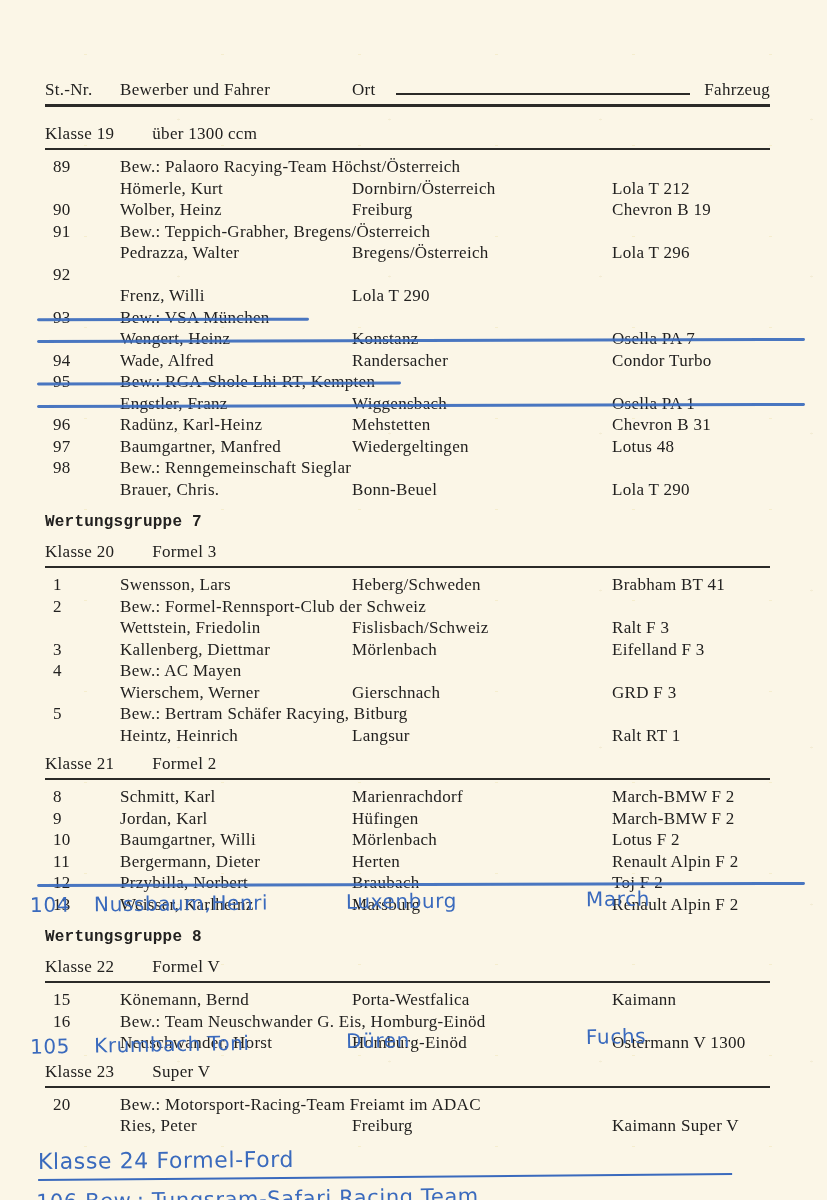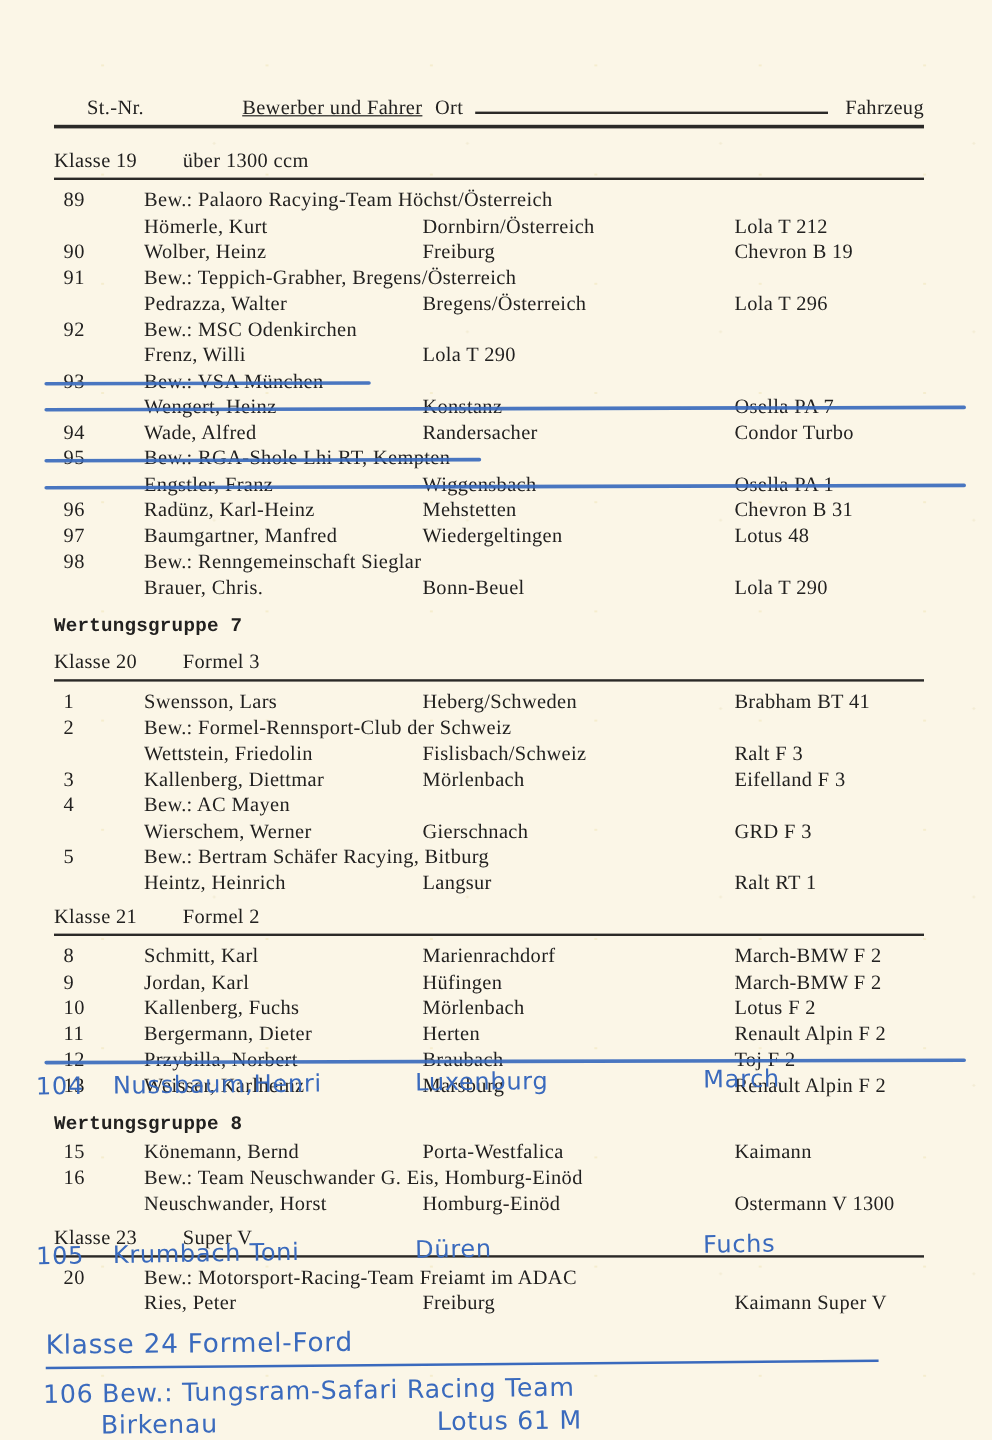--- a/index.html
+++ b/index.html
@@ -23,24 +23,23 @@
     overflow:hidden;
     margin:0 auto;
   }
   
   .header-row{
     margin:80px 57px 16px 45px;
     display:flex;align-items:baseline;
     border-bottom:3px solid var(--rule);
     padding-bottom:4px;
     letter-spacing:.3px;
-    text-align:right;
   }
   .h-stnr{width:75px;}
-  .h-bew{width:232px;text-decoration:underline;}
+  .h-bew{width:232px;}
   .h-ort{width:34px;}
   .h-leader{flex:1;border-bottom:2px solid var(--rule);align-self:flex-end;margin:0 14px 5px 10px;height:1px;}
   
   .class-heading{
     margin:7px 57px 6px 45px;
     padding-bottom:3px;
     border-bottom:2px solid var(--rule);
     display:flex;
     height:22px;line-height:22px;
     letter-spacing:.3px;
@@ -152,21 +151,20 @@
         <span class="name span">Bew.: Teppich-Grabher, Bregens/Österreich</span>
       </div>
       <div class="row">
         <span class="num"></span>
         <span class="name">Pedrazza, Walter</span>
         <span class="ort">Bregens/Österreich</span>
         <span class="car">Lola T 296</span>
       </div>
       <div class="row" data-num="92">
         <span class="num">92</span>
-        <span class="name span">Bew.: MSC Odenkirchen</span>
       </div>
       <div class="row">
         <span class="num"></span>
         <span class="name">Frenz, Willi</span>
         <span class="car">Lola T 290</span>
       </div>
       <div class="row strike-partial" data-num="93">
         <span class="num">93</span>
         <span class="name span">Bew.: VSA München</span>
       </div>
@@ -272,21 +270,21 @@
         <span class="car">March-BMW F 2</span>
       </div>
       <div class="row" data-num="9">
         <span class="num">9</span>
         <span class="name">Jordan, Karl</span>
         <span class="ort">Hüfingen</span>
         <span class="car">March-BMW F 2</span>
       </div>
       <div class="row" data-num="10">
         <span class="num">10</span>
-        <span class="name">Kallenberg, Fuchs</span>
+        <span class="name">Baumgartner, Willi</span>
         <span class="ort">Mörlenbach</span>
         <span class="car">Lotus F 2</span>
       </div>
       <div class="row" data-num="11">
         <span class="num">11</span>
         <span class="name">Bergermann, Dieter</span>
         <span class="ort">Herten</span>
         <span class="car">Renault Alpin F 2</span>
       </div>
       <div class="row strike-full" data-num="12">
@@ -295,20 +293,24 @@
         <span class="ort">Braubach</span>
         <span class="car">Toj F 2</span>
       </div>
       <div class="row" data-num="13">
         <span class="num">13</span>
         <span class="name">Weisser, Karlheinz</span>
         <span class="ort">Marsburg</span>
         <span class="car">Renault Alpin F 2</span>
       </div>
       <div class="group-heading">Wertungsgruppe 8</div>
+      <div class="class-heading">
+        <span class="cnum">Klasse 22</span>
+        <span class="cdesc">Formel V</span>
+      </div>
       <div class="row" data-num="15">
         <span class="num">15</span>
         <span class="name">Könemann, Bernd</span>
         <span class="ort">Porta-Westfalica</span>
         <span class="car">Kaimann</span>
       </div>
       <div class="row" data-num="16">
         <span class="num">16</span>
         <span class="name span">Bew.: Team Neuschwander G. Eis, Homburg-Einöd</span>
       </div>

